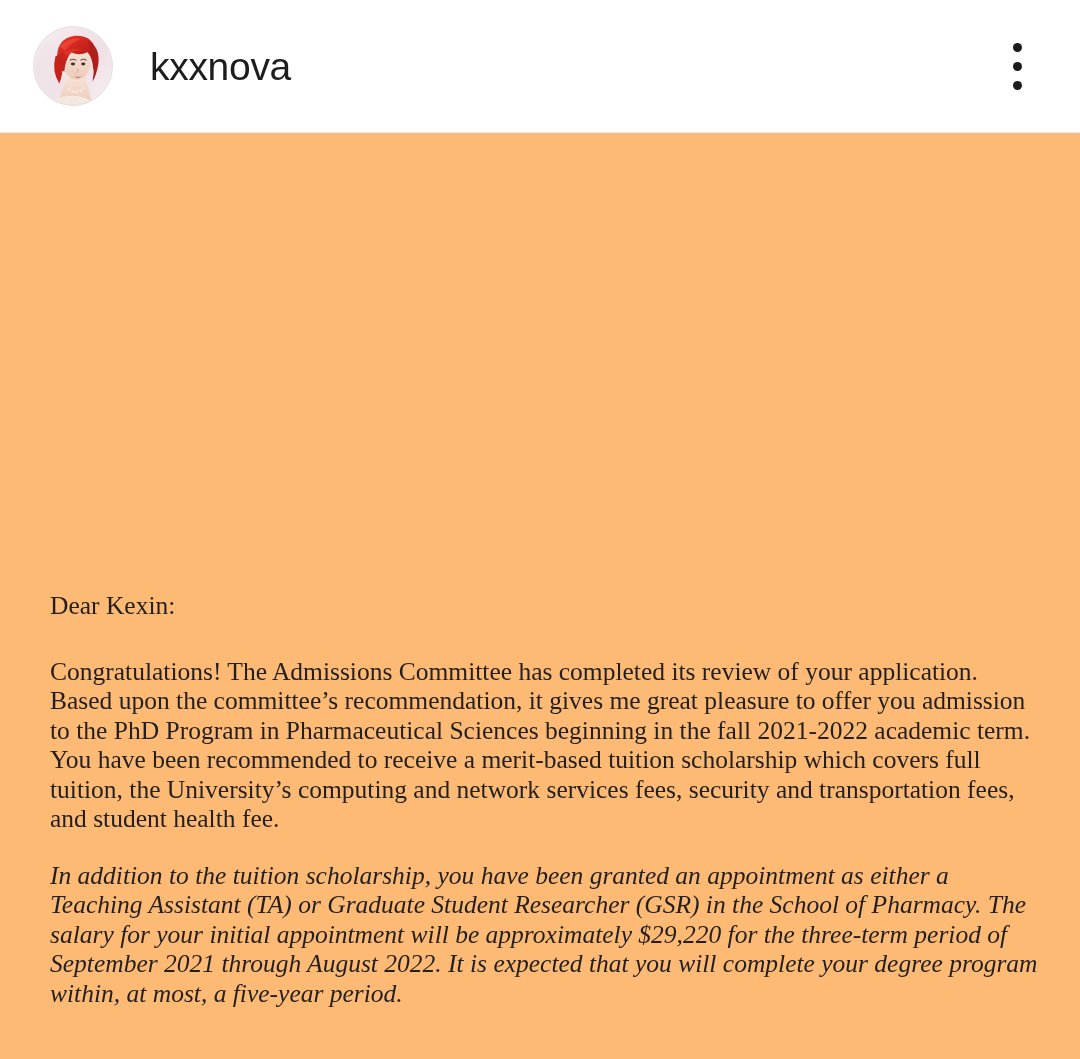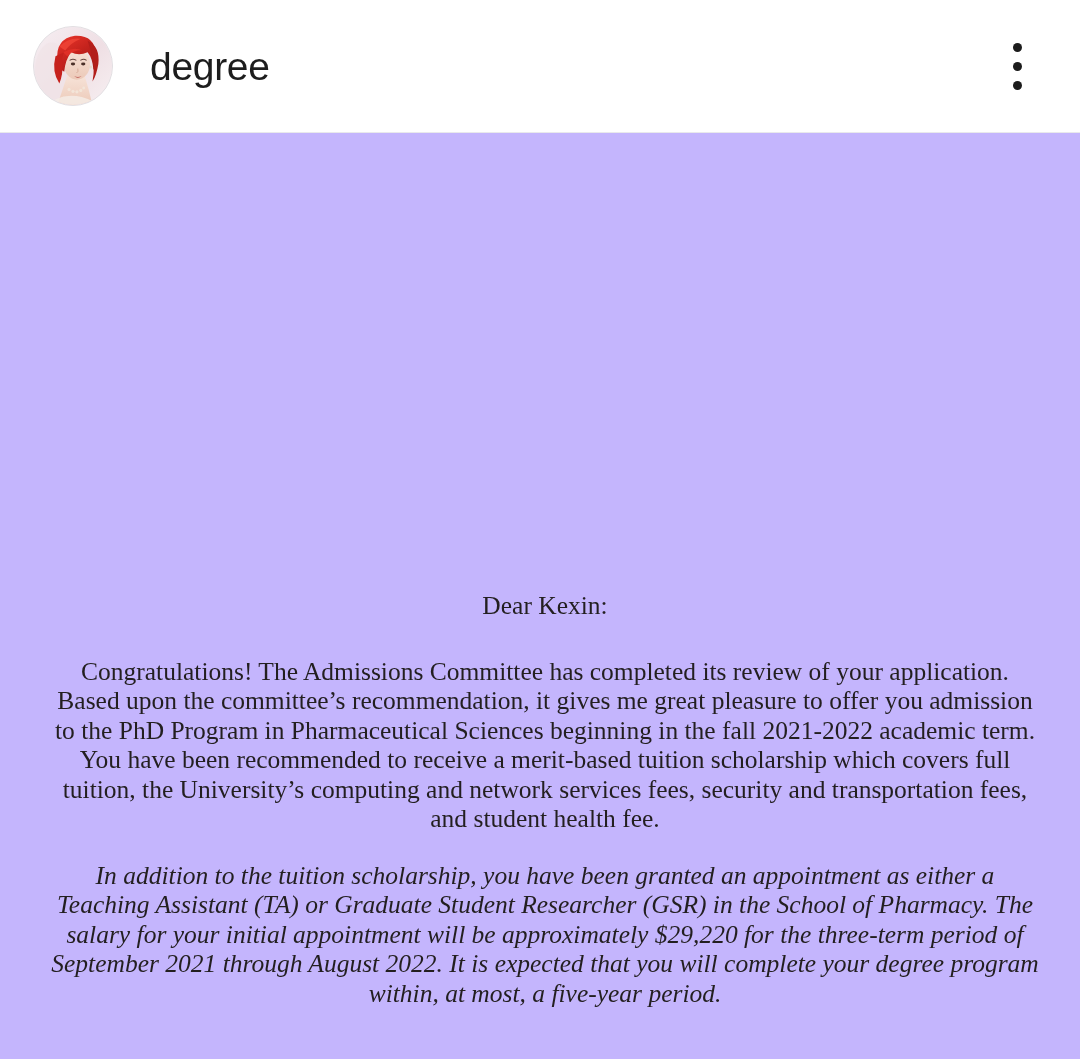--- a/index.html
+++ b/index.html
@@ -81,22 +81,21 @@
     height: 9px;
     border-radius: 50%;
     background: #1c1c1c;
   }
 
   
   .post-body {
     position: relative;
     width: 100%;
     height: 926px;
-    background: #c4b5fd;
-    text-align: center;
+    background: #fdba74;
   }
 
   .letter {
     position: absolute;
     left: 50px;
     top: 458px;
     width: 990px;
     color: #231f20;
     font-family: "Liberation Serif", "DejaVu Serif", serif;
     font-size: 25.5px;
@@ -169,21 +168,21 @@
           <ellipse cx="50.5" cy="38" rx="2.2" ry="1.5" fill="#4a3029"></ellipse>
 
           <path d="M45 43 q1 3 -1 4" stroke="#d3a792" stroke-width="0.9" fill="none" stroke-linecap="round"></path>
           <path d="M41 50 q4 2.5 8 0 q-4 4 -8 0 Z" fill="#b44a46"></path>
 
           <circle cx="58" cy="41" r="1.6" fill="#e9d9c8"></circle>
         </g>
       </svg>
     </div>
 
-    <div class="username">degree</div>
+    <div class="username">kxxnova</div>
 
     <div class="menu-button">
       <span class="dot"></span>
       <span class="dot"></span>
       <span class="dot"></span>
     </div>
   </div>
 
   <div class="post-body">
     <div class="letter">

